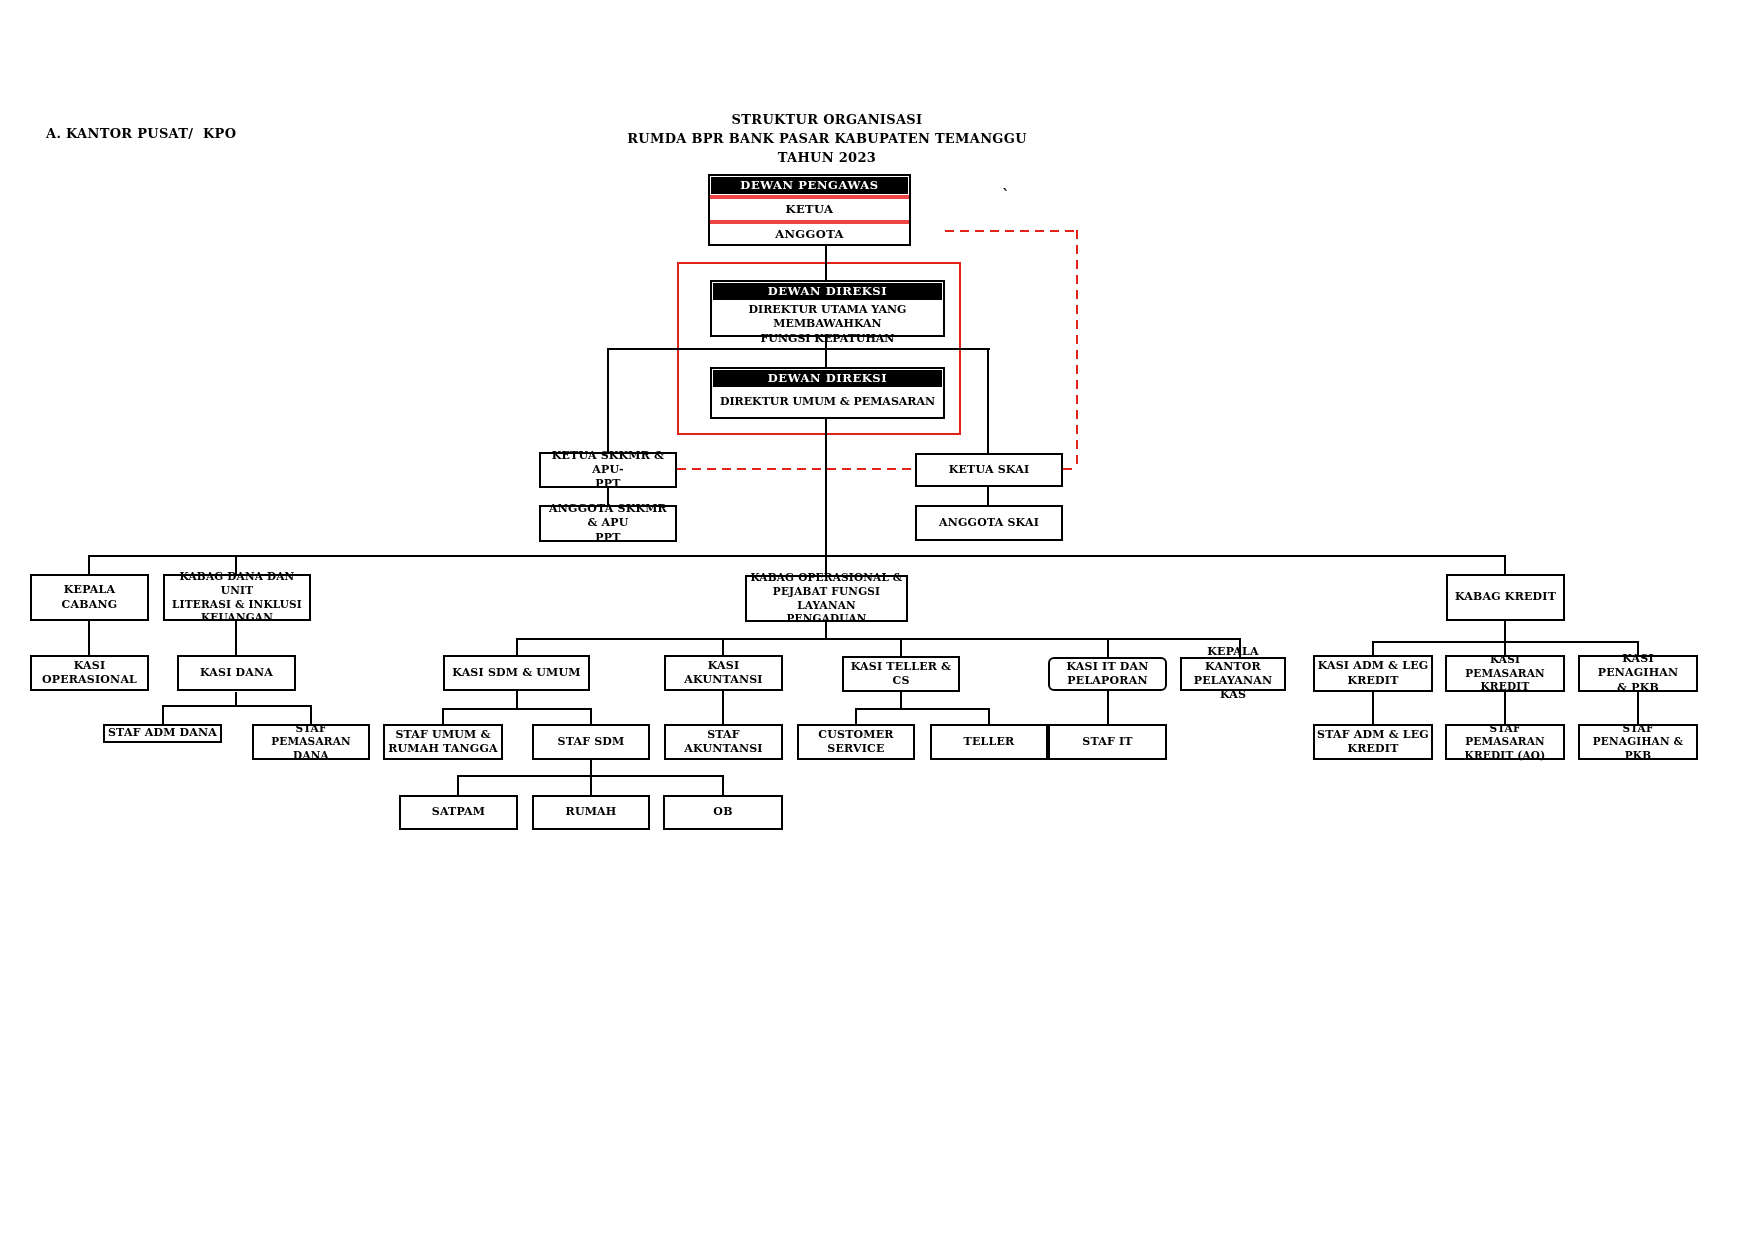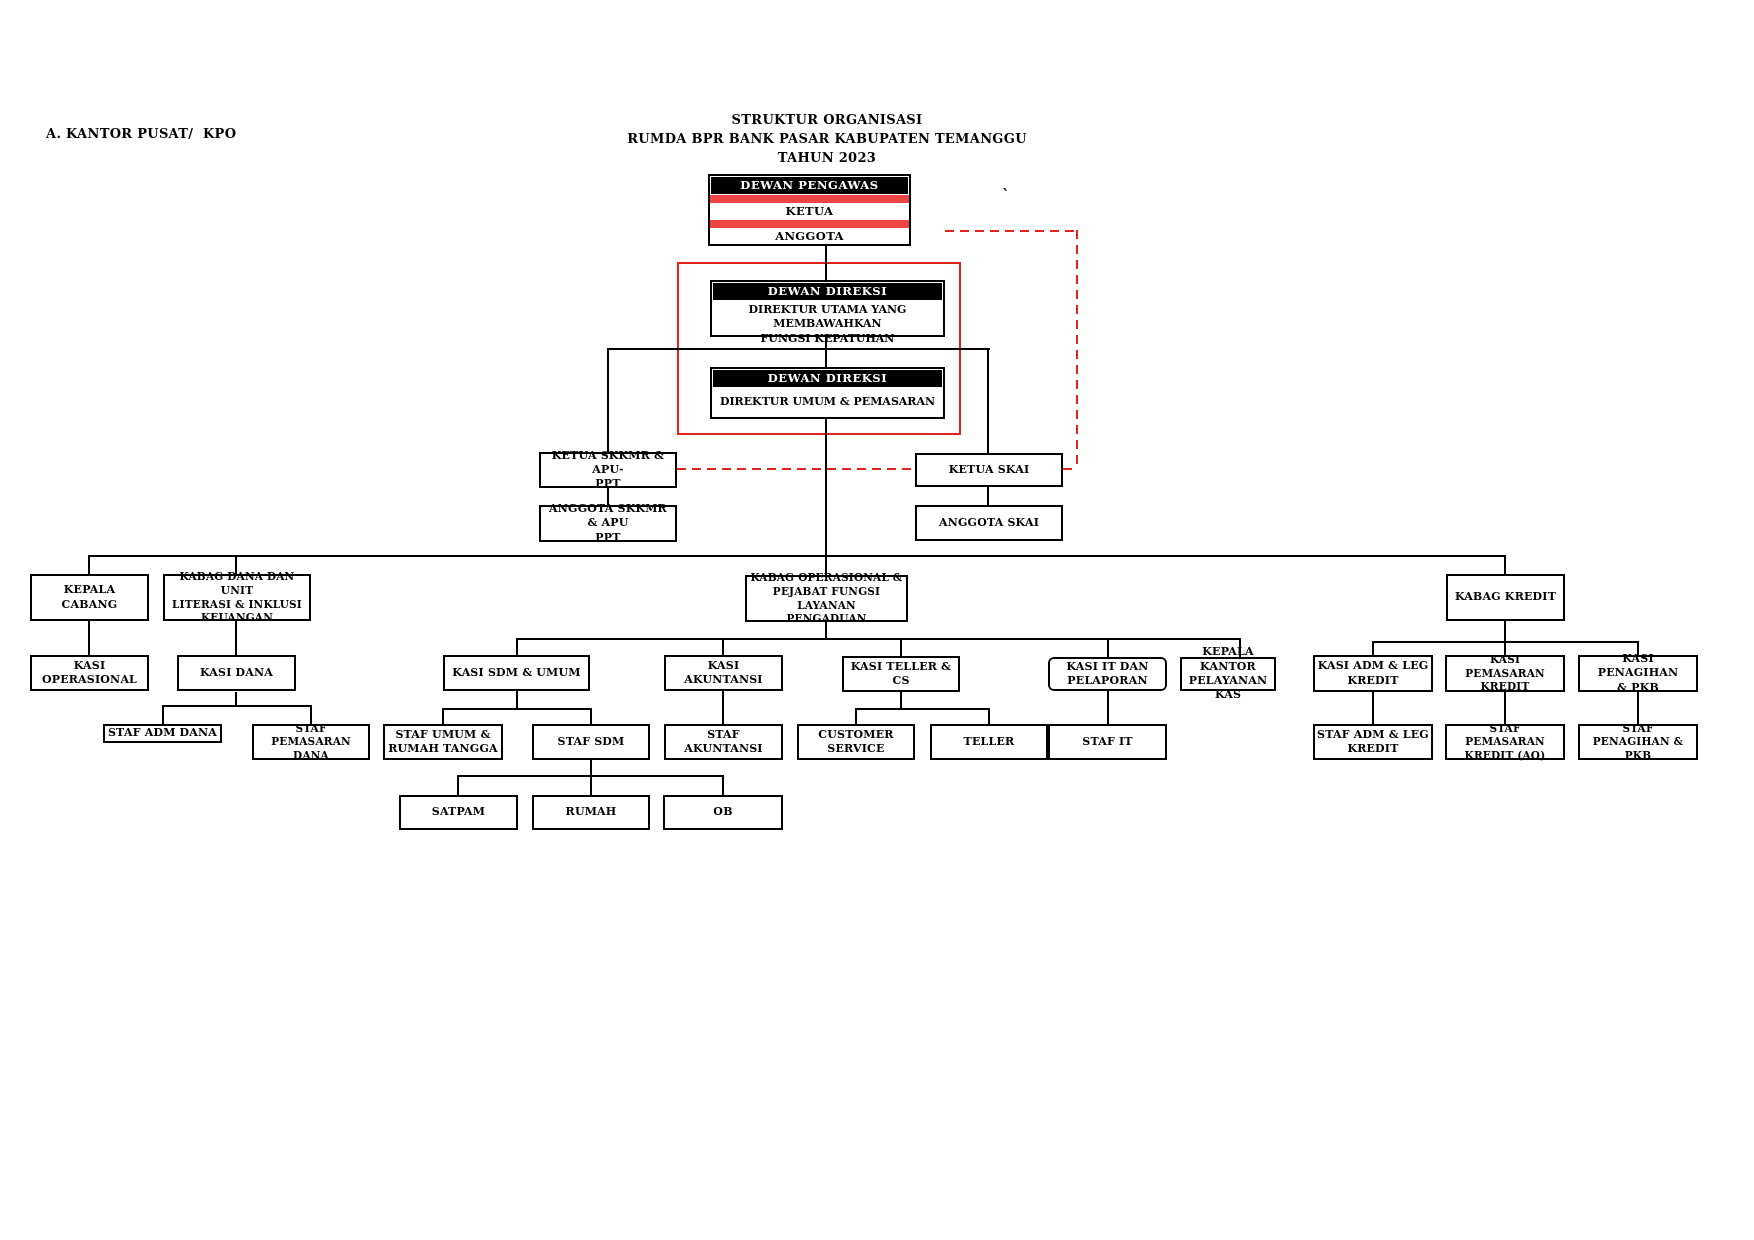--- a/index.html
+++ b/index.html
@@ -8,21 +8,21 @@
   .txt{position:absolute;font-size:13px;letter-spacing:.3px;white-space:pre;}
   .tcenter{text-align:center;}
   .box{position:absolute;border:2px solid #000;background:#fff;box-sizing:border-box;
        display:flex;align-items:center;justify-content:center;text-align:center;
        font-size:11px;line-height:1.3;white-space:pre-line;letter-spacing:.2px;padding:1px 2px;}
   .box.sm{font-size:10.5px;}
   .stack{position:absolute;border:2px solid #000;background:#fff;box-sizing:border-box;
          display:flex;flex-direction:column;align-items:stretch;text-align:center;}
   .hdr{background:#000;color:#fff;font-size:11.5px;letter-spacing:.6px;padding:1px 0 2px 0;margin:1px;}
   .cell{flex:1;display:flex;align-items:center;justify-content:center;
-        border-top:8px solid #ef4444;font-size:11.5px;letter-spacing:.4px;}
+        border-top:4px solid #ef4444;font-size:11.5px;letter-spacing:.4px;}
   .bdy{flex:1;display:flex;align-items:center;justify-content:center;
        font-size:11px;line-height:1.3;white-space:pre-line;padding:2px;}
   .vl{position:absolute;width:2px;background:#000;}
   .hl{position:absolute;height:2px;background:#000;}
   .dh{position:absolute;height:2px;
       background:repeating-linear-gradient(90deg,#e2231a 0 9px,transparent 9px 15px);}
   .dv{position:absolute;width:2px;
       background:repeating-linear-gradient(180deg,#e2231a 0 9px,transparent 9px 15px);}
   .redrect{position:absolute;border:2px solid #e2231a;box-sizing:border-box;}
 </style>
@@ -74,21 +74,21 @@
 
   <div class="box" style="left:30px;top:655px;width:119px;height:36px;">KASI
 OPERASIONAL</div>
   <div class="box" style="left:177px;top:655px;width:119px;height:36px;">KASI DANA</div>
   <div class="box" style="left:443px;top:655px;width:147px;height:36px;">KASI SDM &amp; UMUM</div>
   <div class="box" style="left:664px;top:655px;width:119px;height:36px;">KASI AKUNTANSI</div>
   <div class="box" style="left:842px;top:656px;width:118px;height:36px;">KASI  TELLER  &amp;
 CS</div>
   <div class="box" style="left:1048px;top:657px;width:119px;height:34px;border-radius:6px;">KASI IT DAN
 PELAPORAN</div>
-  <div class="box" style="left:1180px;top:657px;width:96px;height:34px;">KEPALA KANTOR
+  <div class="box" style="left:1180px;top:657px;width:106px;height:34px;">KEPALA KANTOR
 PELAYANAN KAS</div>
   <div class="box" style="left:1313px;top:655px;width:120px;height:37px;">KASI ADM &amp; LEG
 KREDIT</div>
   <div class="box sm" style="left:1445px;top:655px;width:120px;height:37px;">KASI PEMASARAN
 KREDIT</div>
   <div class="box" style="left:1578px;top:655px;width:120px;height:37px;">KASI  PENAGIHAN
 &amp;  PKB</div>
 
   <div class="box" style="left:103px;top:724px;width:119px;height:19px;">STAF ADM DANA</div>
   <div class="box sm" style="left:252px;top:724px;width:118px;height:36px;">STAF PEMASARAN

